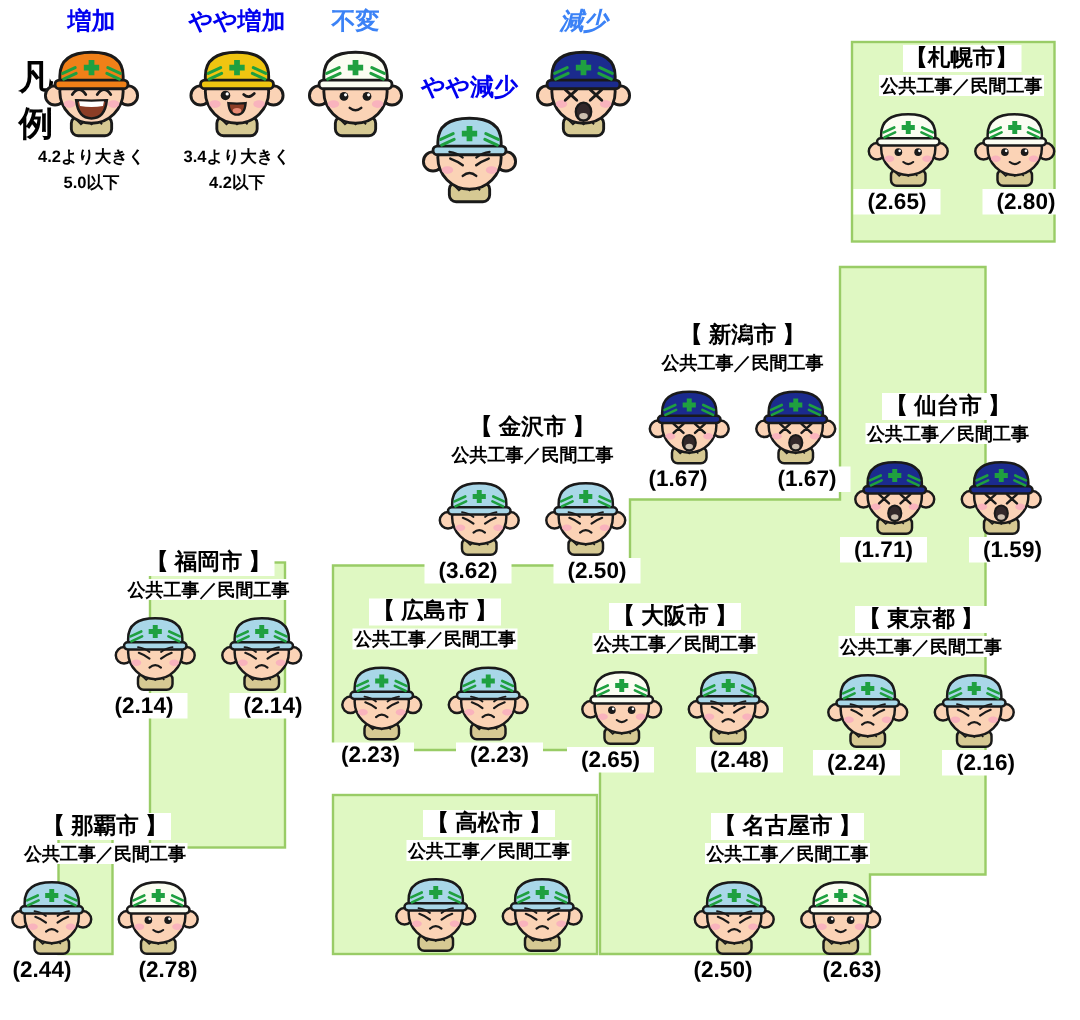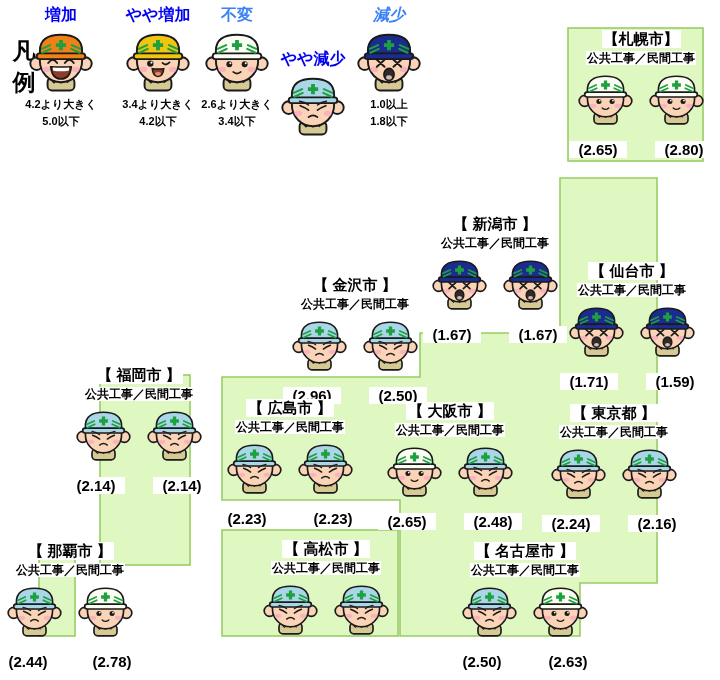--- a/index.html
+++ b/index.html
@@ -20,21 +20,21 @@
 
   
   .worker svg{width:100%;height:100%;display:block}
 
   
   .city{position:absolute;z-index:3;width:150px;text-align:center}
   .city-label{display:inline-block;background:#fff;font-size:15px;font-weight:bold;line-height:1.2;white-space:nowrap;padding:0 2px}
   .city-sub{display:inline-block;background:#fff;font-size:12px;font-weight:bold;line-height:1.2;white-space:nowrap;padding:0 1px}
   .city .workers{display:flex;justify-content:center;gap:16px;margin-top:2px}
   .city .worker{width:55px;height:57px;display:block}
-  .city .values{display:flex;justify-content:center;gap:28px;margin-top:16px}
+  .city .values{display:flex;justify-content:center;gap:28px;margin-top:1px}
   .city .val{width:58px;font-size:15px;font-weight:bold;background:#fff;white-space:nowrap}
 </style>
 </head>
 <body>
 
 <svg id="map-svg" width="720" height="680" viewBox="0 0 720 680">
   <rect class="region" x="568" y="28" width="135" height="133" fill="#DFF8C2" stroke="#99CC66"></rect>
   <polygon class="region" points="222,377 420,377 420,333 560,333 560,178 657,178 657,583 580,583 580,636 400,636 400,500 222,500" fill="#DFF8C2" stroke="#99CC66"></polygon>
   <rect class="region" x="222" y="530" width="176" height="106" fill="#DFF8C2" stroke="#99CC66"></rect>
   <rect class="region" x="100" y="375" width="90" height="190" fill="#DFF8C2" stroke="#99CC66"></rect>
@@ -108,24 +108,20 @@
           <path d="M20,37 L33,31 M21,43 L34,37" stroke="#1FA040" stroke-width="3.2" stroke-linecap="round" fill="none"></path>
           <path d="M80,37 L67,31 M79,43 L66,37" stroke="#1FA040" stroke-width="3.2" stroke-linecap="round" fill="none"></path>
           <ellipse cx="27" cy="69" rx="6" ry="4" fill="#F8ADBE" opacity=".85"></ellipse>
           <ellipse cx="73" cy="69" rx="6" ry="4" fill="#F8ADBE" opacity=".85"></ellipse>
           <circle cx="38" cy="61" r="4.6" fill="#1A1A1A"></circle>
           <circle cx="62" cy="61" r="4.6" fill="#1A1A1A"></circle>
           <circle cx="39.6" cy="59.4" r="1.6" fill="#fff"></circle>
           <circle cx="63.6" cy="59.4" r="1.6" fill="#fff"></circle>
           <path d="M44,73 Q50,78 56,73" stroke="#1A1A1A" stroke-width="2.6" fill="none" stroke-linecap="round"></path>
         </svg></span>
-    <div class="range">
-      <div>2.6より大きく</div>
-      <div>3.4以下</div>
-    </div>
   </div>
   <div class="litem" style="left:267px">
     <div class="llabel" style="color: rgb(0, 0, 240); margin-top: 44px;">やや減少</div>
     <span class="worker"><svg viewBox="0 0 100 104" xmlns="http://www.w3.org/2000/svg">
           <circle cx="12" cy="60" r="10" fill="#FBD3B6" stroke="#1A1A1A" stroke-width="3"></circle>
           <circle cx="88" cy="60" r="10" fill="#FBD3B6" stroke="#1A1A1A" stroke-width="3"></circle>
           <rect x="29" y="82" width="42" height="20" rx="7" fill="#D6C993" stroke="#1A1A1A" stroke-width="3"></rect>
           <path d="M34,85 l5,5 6,-5 5,5 6,-5 5,5" fill="none" stroke="#1A1A1A" stroke-width="2"></path>
           <circle cx="50" cy="56" r="33" fill="#FBD3B6" stroke="#1A1A1A" stroke-width="3"></circle>
           <path d="M17,47 L17,40 Q17,15 50,15 Q83,15 83,40 L83,47 Z" fill="#A9D7E8" stroke="#1A1A1A" stroke-width="3"></path>
@@ -152,24 +148,20 @@
           <rect x="12" y="44" width="76" height="9" rx="4.5" fill="#1B2B8E" stroke="#1A1A1A" stroke-width="3"></rect>
           <path d="M47,23 h6 v5 h5 v6 h-5 v5 h-6 v-5 h-5 v-6 h5 Z" fill="#1FA040"></path>
           <path d="M20,37 L33,31 M21,43 L34,37" stroke="#1FA040" stroke-width="3.2" stroke-linecap="round" fill="none"></path>
           <path d="M80,37 L67,31 M79,43 L66,37" stroke="#1FA040" stroke-width="3.2" stroke-linecap="round" fill="none"></path>
           <ellipse cx="27" cy="69" rx="6" ry="4" fill="#F8ADBE" opacity=".85"></ellipse>
           <ellipse cx="73" cy="69" rx="6" ry="4" fill="#F8ADBE" opacity=".85"></ellipse>
           <path d="M31,54 L43,65 M43,54 L31,65 M57,54 L69,65 M69,54 L57,65" stroke="#1A1A1A" stroke-width="3" fill="none" stroke-linecap="round"></path>
           <ellipse cx="50" cy="77" rx="8" ry="9.5" fill="#33282A" stroke="#1A1A1A" stroke-width="2.5"></ellipse>
           <ellipse cx="50" cy="81.5" rx="4.5" ry="3.2" fill="#CDBFAF"></ellipse>
         </svg></span>
-    <div class="range">
-      <div>1.0以上</div>
-      <div>1.8以下</div>
-    </div>
   </div>
 </div>
 
 <div class="city" style="left:566px;top:30px">
   <div class="city-label">【札幌市】</div><br>
   <div class="city-sub">公共工事／民間工事</div>
   <div class="workers">
     <span class="worker">
         <svg viewBox="0 0 100 104" xmlns="http://www.w3.org/2000/svg">
           <circle cx="12" cy="60" r="10" fill="#FBD3B6" stroke="#1A1A1A" stroke-width="3"></circle>
@@ -354,21 +346,21 @@
           <path d="M80,37 L67,31 M79,43 L66,37" stroke="#1FA040" stroke-width="3.2" stroke-linecap="round" fill="none"></path>
           <ellipse cx="27" cy="69" rx="6" ry="4" fill="#F8ADBE" opacity=".85"></ellipse>
           <ellipse cx="73" cy="69" rx="6" ry="4" fill="#F8ADBE" opacity=".85"></ellipse>
           <path d="M29,50 Q37,51 43,56 M71,50 Q63,51 57,56" stroke="#1A1A1A" stroke-width="2.2" fill="none" stroke-linecap="round"></path>
           <path d="M30,57 Q38,60 43,64 M70,57 Q62,60 57,64" stroke="#1A1A1A" stroke-width="2.6" fill="none" stroke-linecap="round"></path>
           <path d="M43,75 Q50,69 57,75" stroke="#1A1A1A" stroke-width="2.6" fill="none" stroke-linecap="round"></path>
         </svg>
       </span>
   </div>
   <div class="values">
-    <span class="val">(2.96)</span>
+    <span class="val">(3.62)</span>
     <span class="val">(2.50)</span>
   </div>
 </div>
 
 <div class="city" style="left:64px;top:366px">
   <div class="city-label">【 福岡市 】</div><br>
   <div class="city-sub">公共工事／民間工事</div>
   <div class="workers">
     <span class="worker">
         <svg viewBox="0 0 100 104" xmlns="http://www.w3.org/2000/svg">

